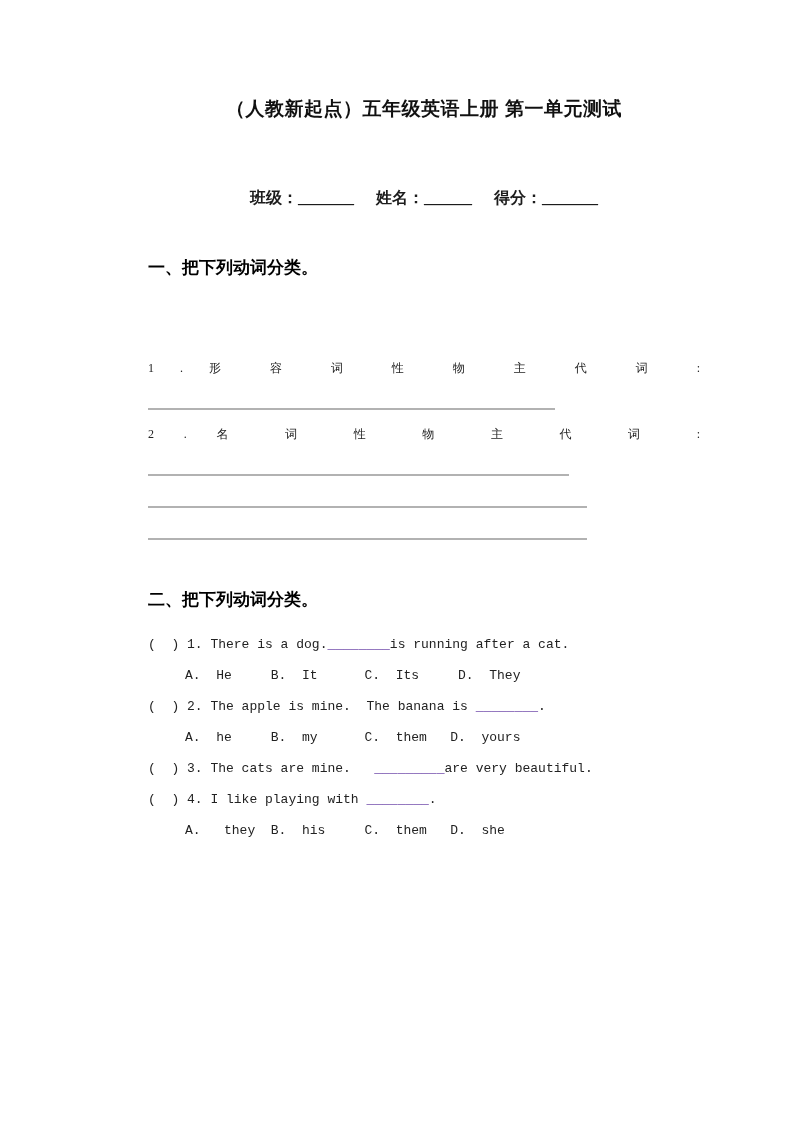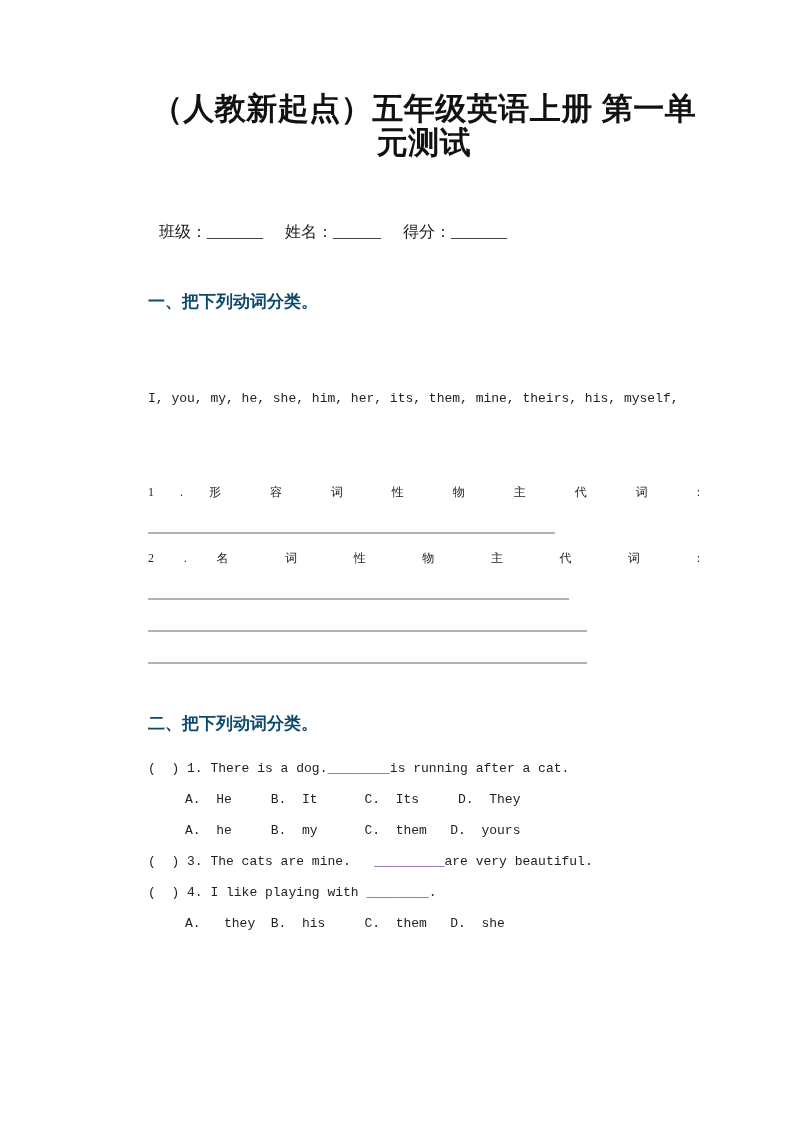--- a/index.html
+++ b/index.html
@@ -14,40 +14,41 @@
   }
   .content {
     margin-left: 148px;
     width: 552px;
   }
   .title {
     margin-top: 92px;
     text-align: center;
     font-family: "Liberation Sans", "DejaVu Sans", sans-serif;
     font-weight: 700;
-    font-size: 31px;
+    font-size: 19px;
     line-height: 34px;
     letter-spacing: 0.5px;
     color: #111;
   }
   .student-line {
     margin-top: 60px;
-    text-align: left;
+    text-align: center;
     font-family: "Liberation Serif", "DejaVu Serif", serif;
     font-size: 16px;
     line-height: 24px;
     white-space: pre;
+    font-weight: bold;
   }
   .student-line .field { margin: 0 11px; }
   .sec-heading {
     font-family: "Liberation Sans", "DejaVu Sans", sans-serif;
     font-weight: 700;
     font-size: 17px;
     line-height: 24px;
-    color: #0c4a6e;
+    color: #000000;
   }
   .s1-heading { margin-top: 46px; }
   .word-list {
     margin-top: 10px;
     font-family: "Liberation Mono", "DejaVu Sans Mono", monospace;
     font-size: 13px;
     line-height: 30px;
     white-space: pre;
     color: #222;
   }
@@ -95,39 +96,39 @@
 <div class="page">
   <div class="content">
 
     <div class="title">（人教新起点）五年级英语上册 第一单元测试</div>
 
     <div class="student-line"><span class="field">班级：_______</span><span class="field">姓名：______</span><span class="field">得分：_______</span></div>
 
     <div class="sec-heading s1-heading">一、把下列动词分类。</div>
 
     <div class="word-list">
-      <div class="word-list-line">I, you, my, he, she, him, her, its, them, mine, theirs, his, myself,</div>
     </div>
 
     <div class="s1-item">1 . 形 容 词 性 物 主 代 词 :</div>
     <div class="s1-underline u1"></div>
 
     <div class="s1-item">2 . 名 词 性 物 主 代 词 :</div>
     <div class="s1-underline u2"></div>
 
     <div class="s1-underline u3"></div>
 
     <div class="s1-underline u4"></div>
 
     <div class="sec-heading s2-heading">二、把下列动词分类。</div>
 
     <div class="questions">
       <div class="q-line">(  ) 1. There is a dog.<span class="blank">________</span>is running after a cat.</div>
       <div class="q-sub">A.  He     B.  It      C.  Its     D.  They</div>
 
+      <div class="q-line">(  ) 2. The apple is mine.  The banana is <span class="blank">________</span>.</div>
       <div class="q-sub">A.  he     B.  my      C.  them   D.  yours</div>
 
       <div class="q-line">(  ) 3. The cats are mine.   <span class="blank">_________</span>are very beautiful.</div>
 
       <div class="q-line">(  ) 4. I like playing with <span class="blank">________</span>.</div>
       <div class="q-sub">A.   they  B.  his     C.  them   D.  she</div>
 
     </div>
 
   </div>

